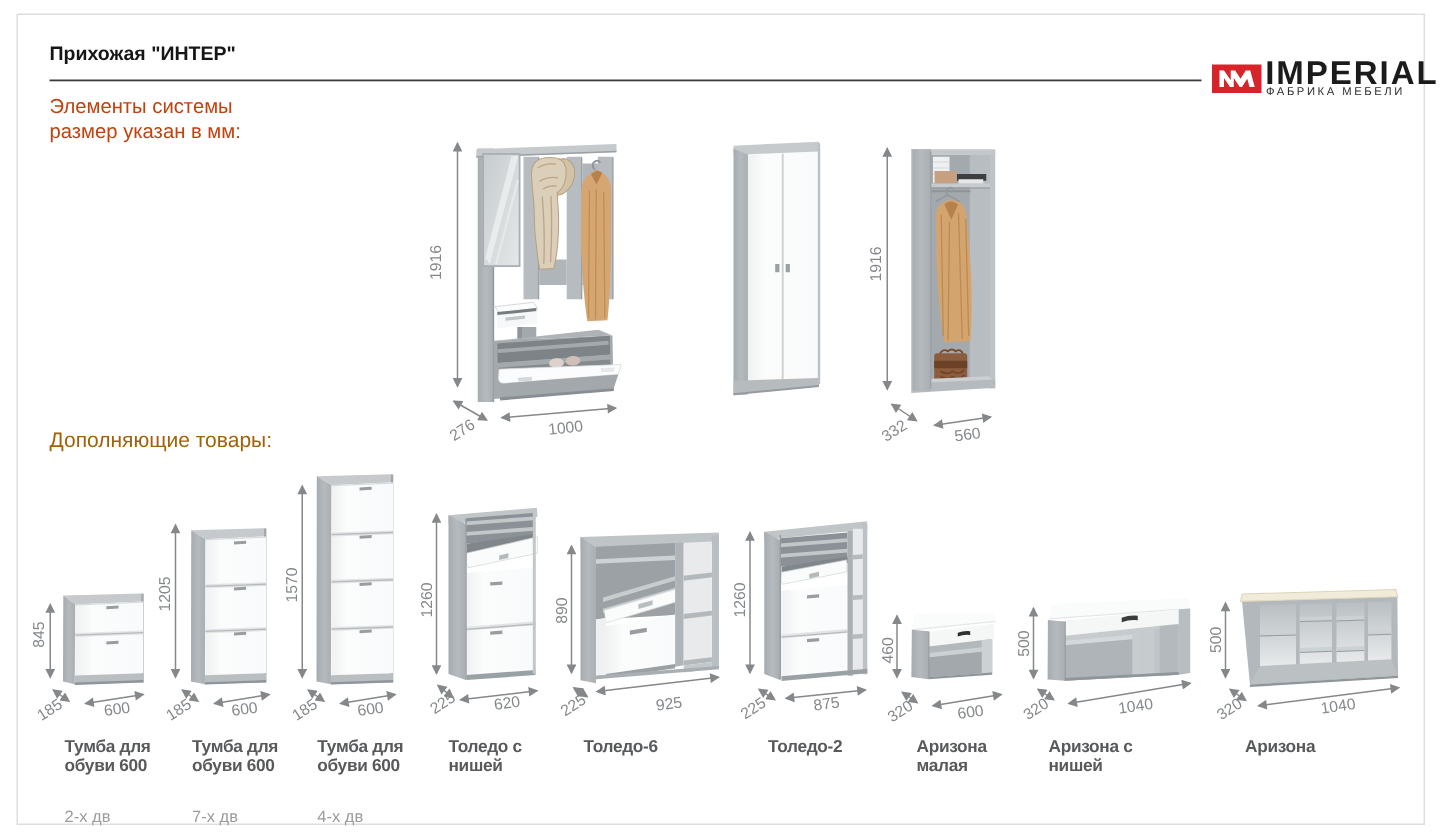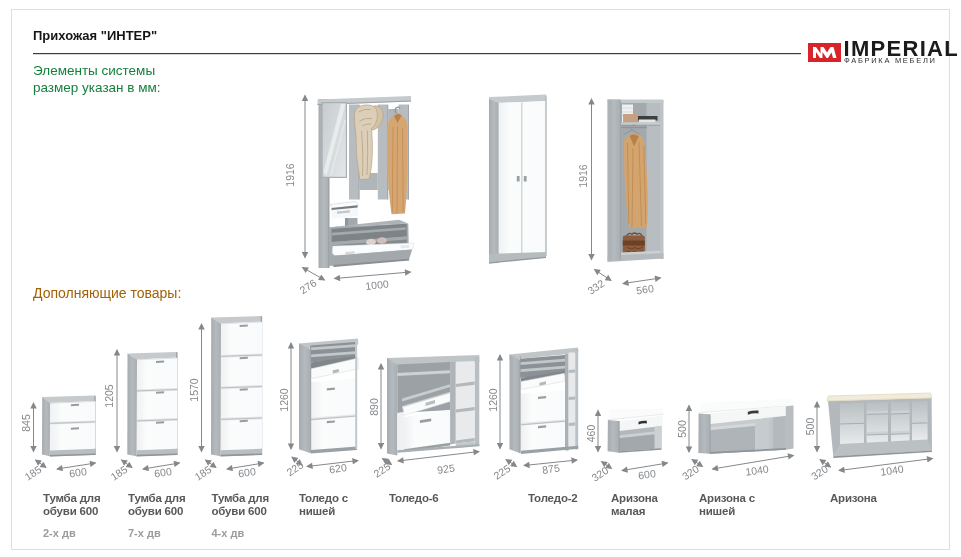--- a/index.html
+++ b/index.html
@@ -1,36 +1,36 @@
 <!DOCTYPE html>
 <html><head>
 <meta charset="utf-8">
 <style>
 html,body{margin:0;padding:0}
 body{width:961px;height:557px;position:relative;font-family:"Liberation Sans",sans-serif;background:#fff;overflow:hidden}
 .abs{position:absolute}
 .pname{font-weight:bold;font-size:11.5px;line-height:13.4px;color:#58595b;white-space:nowrap;letter-spacing:-0.2px}
-.psub{font-weight:bold;font-size:11px;color:#9a9b9d;letter-spacing:0;display:inline-block;margin-top:8px}
+.psub{font-weight:normal;font-size:11px;color:#9a9b9d;letter-spacing:0;display:inline-block;margin-top:20px}
 </style>
 </head>
 <body>
 <div class="abs" style="left:11px;top:9px;width:937px;height:539px;border:1px solid #dcdedf"></div>
 <div class="abs" style="left:33px;top:28.5px;font-size:13px;font-weight:bold;color:#161616;line-height:13px">Прихожая "ИНТЕР"</div>
-<div class="abs" style="left:33px;top:62px;font-size:13.5px;color:#15803d;line-height:17.2px">Элементы системы<br>размер указан в мм:</div>
+<div class="abs" style="left:33px;top:62px;font-size:13.5px;color:#c2410c;line-height:17.2px">Элементы системы<br>размер указан в мм:</div>
 <div class="abs" style="left:33px;top:285.5px;font-size:14px;color:#a16207;line-height:14px">Дополняющие товары:</div>
 
 <div class="abs" style="left:843.5px;top:40px;font-size:22px;font-weight:bold;color:#1b1b1b;letter-spacing:1.3px;line-height:18px">IMPERIAL</div>
 <div class="abs" style="left:844px;top:56.5px;font-size:7.5px;letter-spacing:1.7px;line-height:8px;color:#2e2e2e">ФАБРИКА МЕБЕЛИ</div>
 
 <div class="abs pname" style="left:43px;top:492px">Тумба для<br>обуви 600<br><span class="psub">2-х дв</span></div>
 <div class="abs pname" style="left:128px;top:492px">Тумба для<br>обуви 600<br><span class="psub">7-х дв</span></div>
 <div class="abs pname" style="left:211.5px;top:492px">Тумба для<br>обуви 600<br><span class="psub">4-х дв</span></div>
 <div class="abs pname" style="left:299px;top:492px">Толедо с<br>нишей</div>
 <div class="abs pname" style="left:389px;top:492px">Толедо-6</div>
-<div class="abs pname" style="left:528px;top:492px">Толедо-2</div>
+<div class="abs pname" style="left:512px;top:492px">Толедо-2</div>
 <div class="abs pname" style="left:611px;top:492px">Аризона<br>малая</div>
 <div class="abs pname" style="left:699px;top:492px">Аризона с<br>нишей</div>
 <div class="abs pname" style="left:830px;top:492px">Аризона</div>
 
 <svg class="abs" style="left:0;top:0" width="961" height="557" viewBox="0 0 961 557">
 <defs>
 <marker id="ah" viewBox="0 0 10 10" refX="8.5" refY="5" markerWidth="8.5" markerHeight="6.5" orient="auto-start-reverse">
         <path d="M0,0L10,5L0,10z" fill="#85888b"></path>
       </marker>
 <linearGradient id="mir" x1="0" y1="0" x2="1" y2="1">

